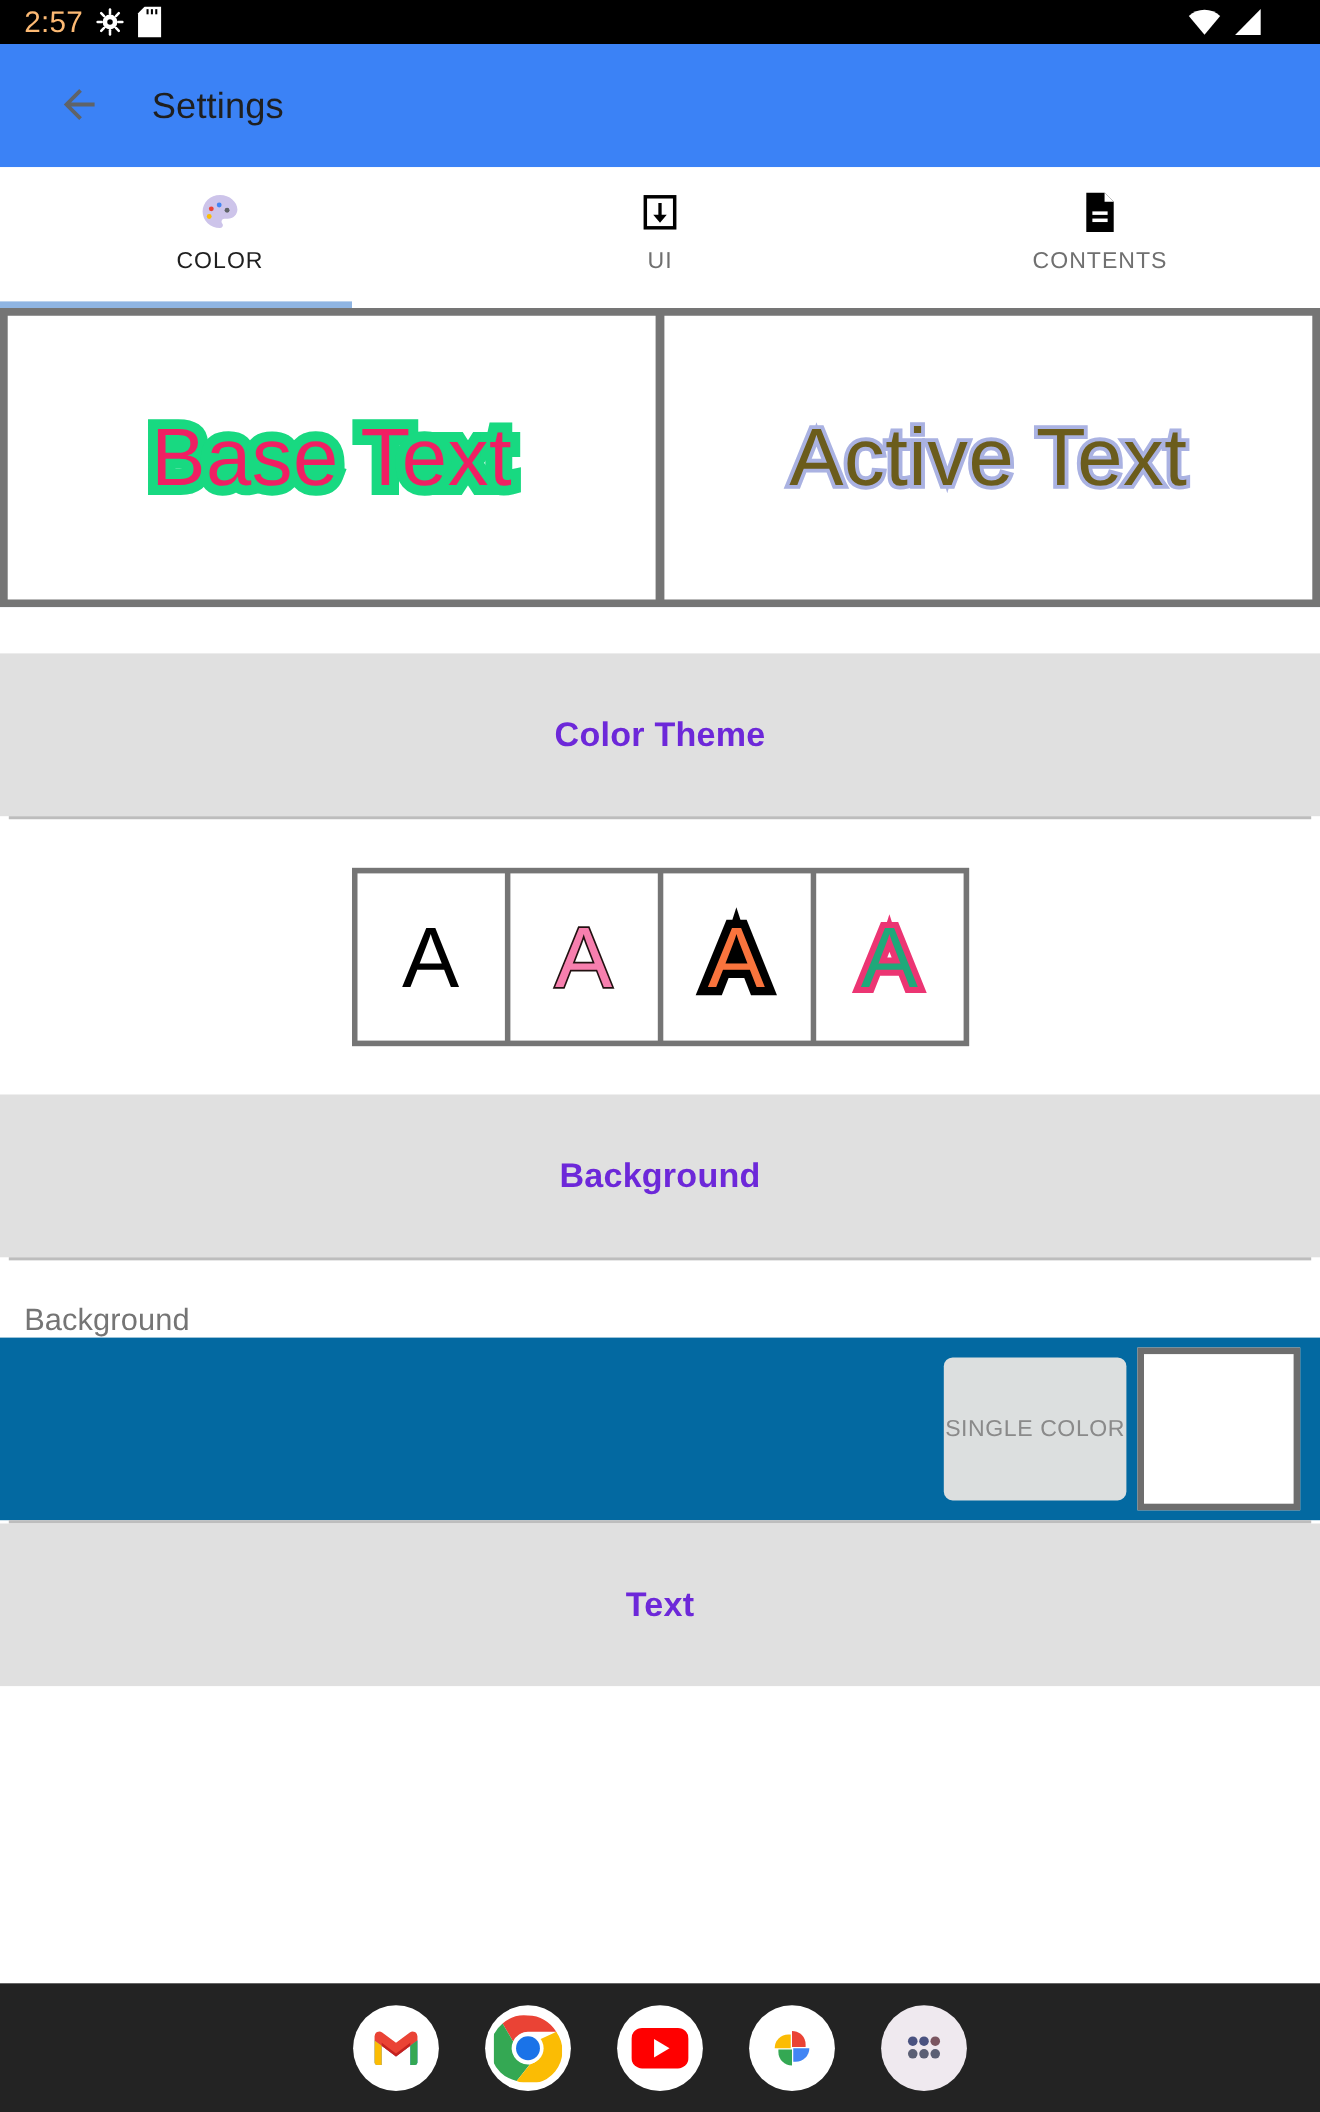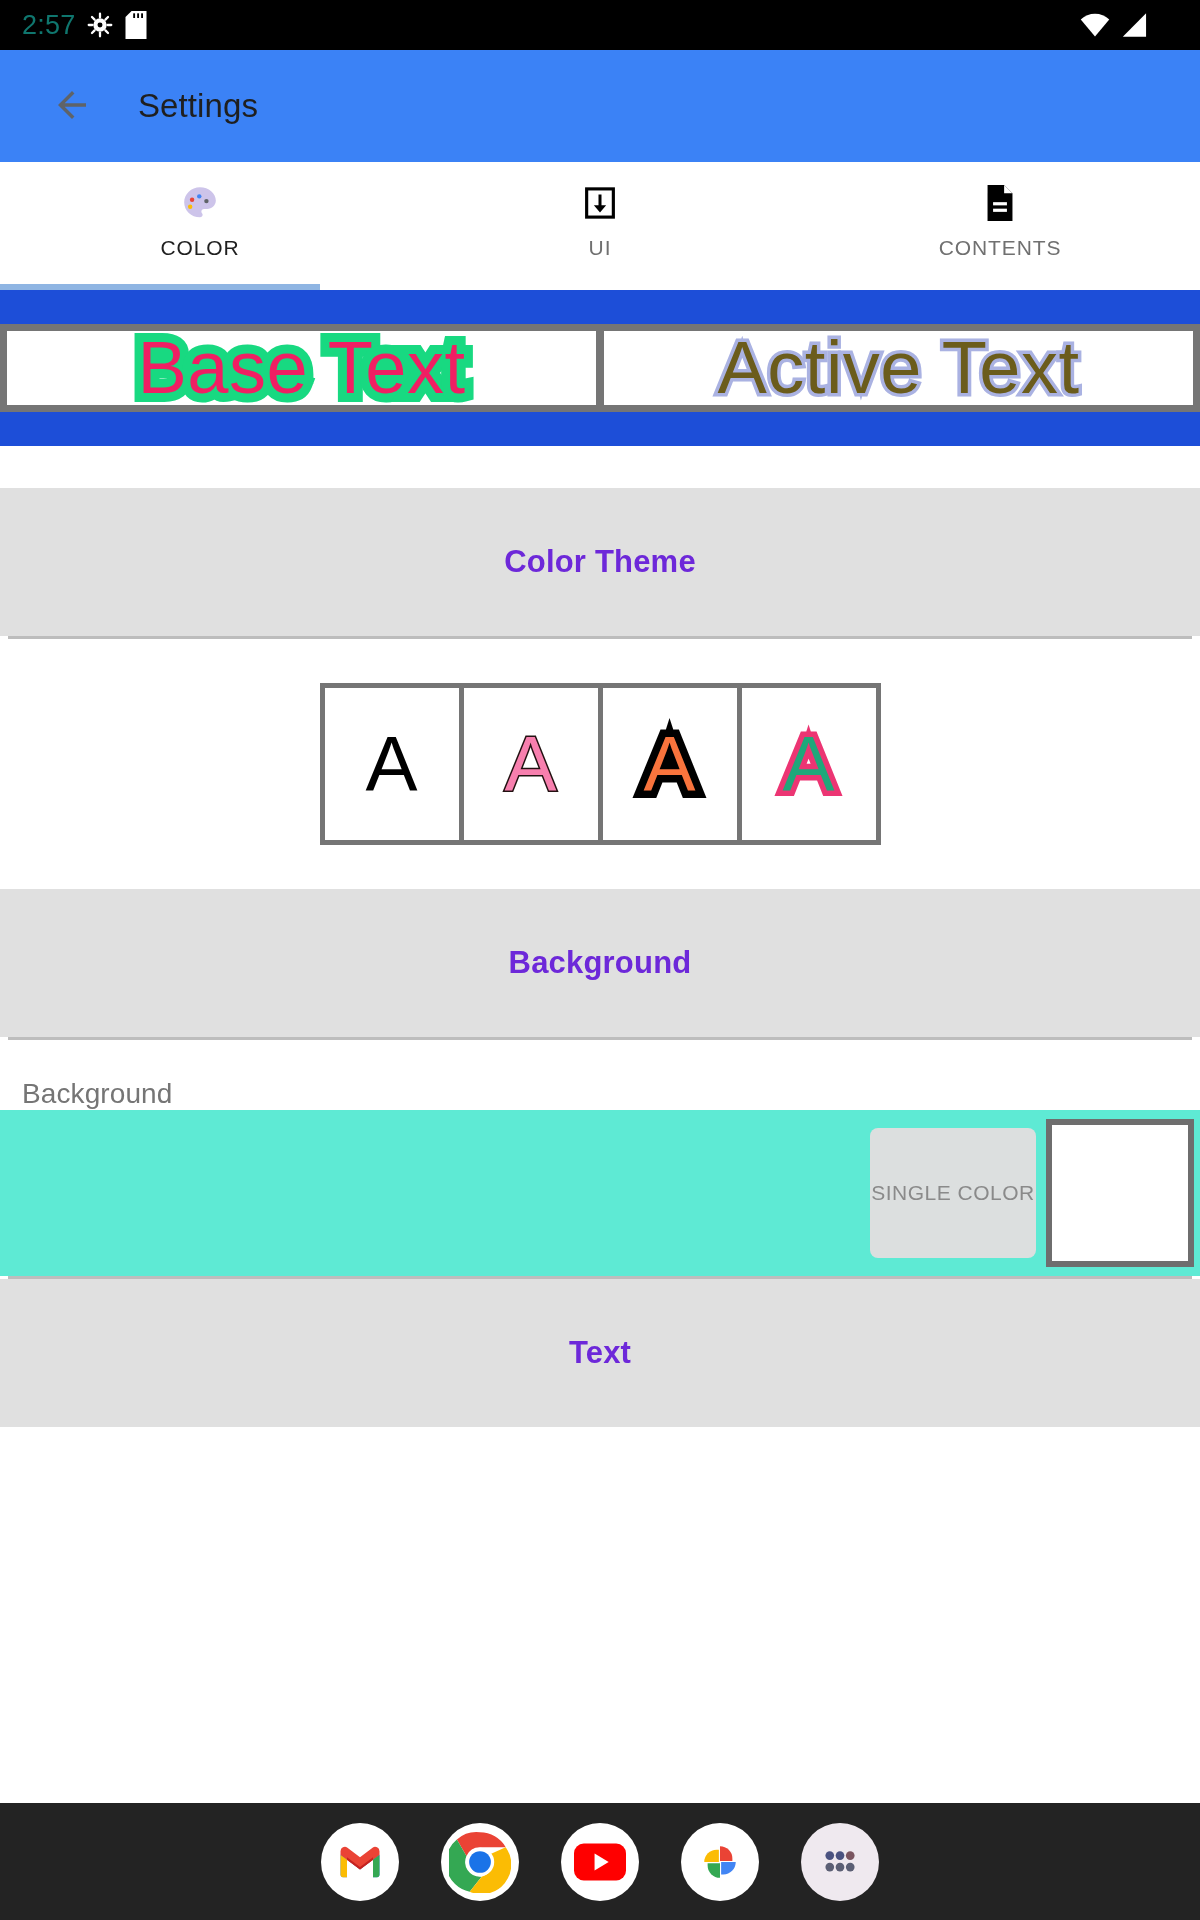--- a/index.html
+++ b/index.html
@@ -16,23 +16,23 @@
     position: relative;
     width: 1200px;
     height: 1920px;
     background: #ffffff;
     display: flex;
     flex-direction: column;
   }
 
   
   .status-bar {
-    height: 50px;
+    height: 40px;
     background: #000000;
-    color: #0f766e;
+    color: #fdba74;
     display: flex;
     align-items: center;
     padding: 0 18px 0 22px;
     flex: 0 0 auto;
   }
   .status-left {
     display: flex;
     align-items: center;
     gap: 12px;
   }
@@ -115,24 +115,23 @@
     left: 0;
     bottom: 0;
     width: 320px;
     height: 6px;
     background: #8fb5e3;
   }
 
   
   .preview-row {
     display: flex;
-    height: 156px;
+    height: 272px;
     flex: 0 0 auto;
     background: #1d4ed8;
-    align-items: center;
   }
   .preview-box {
     flex: 1 1 0;
     border: 7px solid #757575;
     background: #ffffff;
     display: flex;
     align-items: center;
     justify-content: center;
     overflow: hidden;
   }
@@ -221,26 +220,26 @@
     background: #ffffff;
     padding: 38px 22px 0 22px;
     flex: 0 0 auto;
   }
   .opt-label {
     font-size: 28px;
     color: #757575;
     letter-spacing: 0.1px;
   }
   .opt-control-row {
-    background: #5eead4;
+    background: #0369a1;
     height: 166px;
     display: flex;
     align-items: center;
     justify-content: flex-end;
-    padding-right: 0;
+    padding-right: 12px;
     flex: 0 0 auto;
     text-decoration: underline;
   }
   .single-color-btn {
     width: 166px;
     height: 130px;
     background: #dcdfdf;
     border: none;
     border-radius: 8px;
     color: #8a8a8a;

